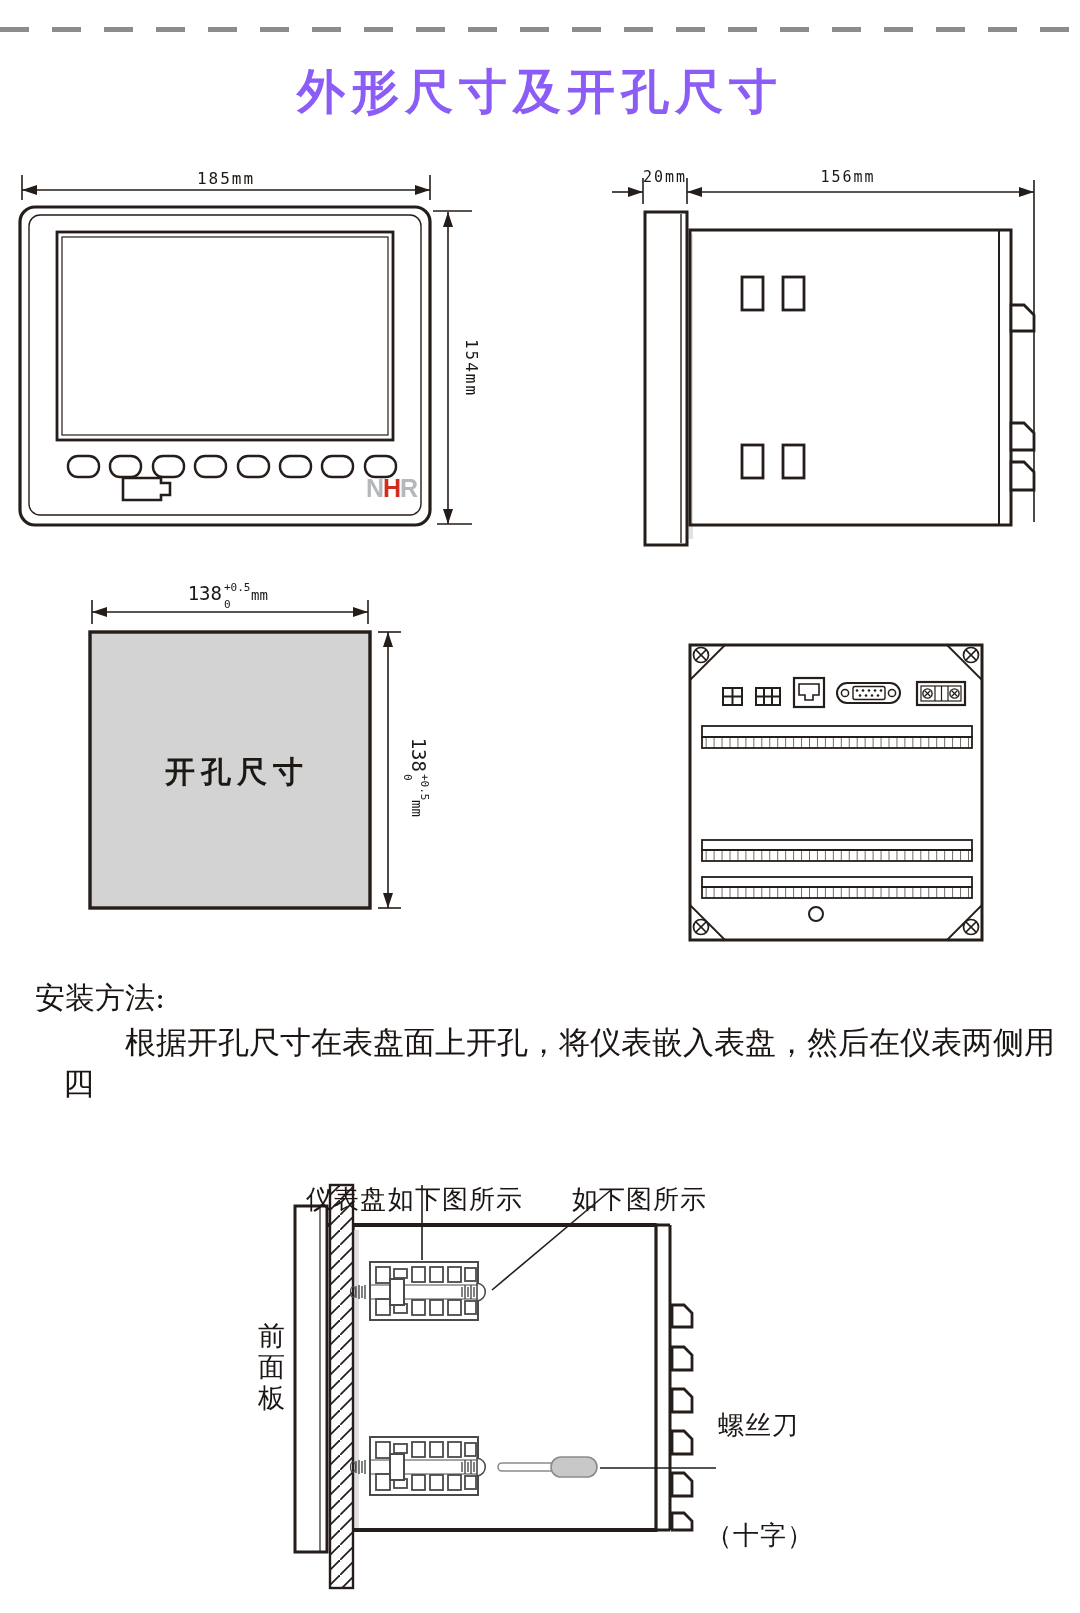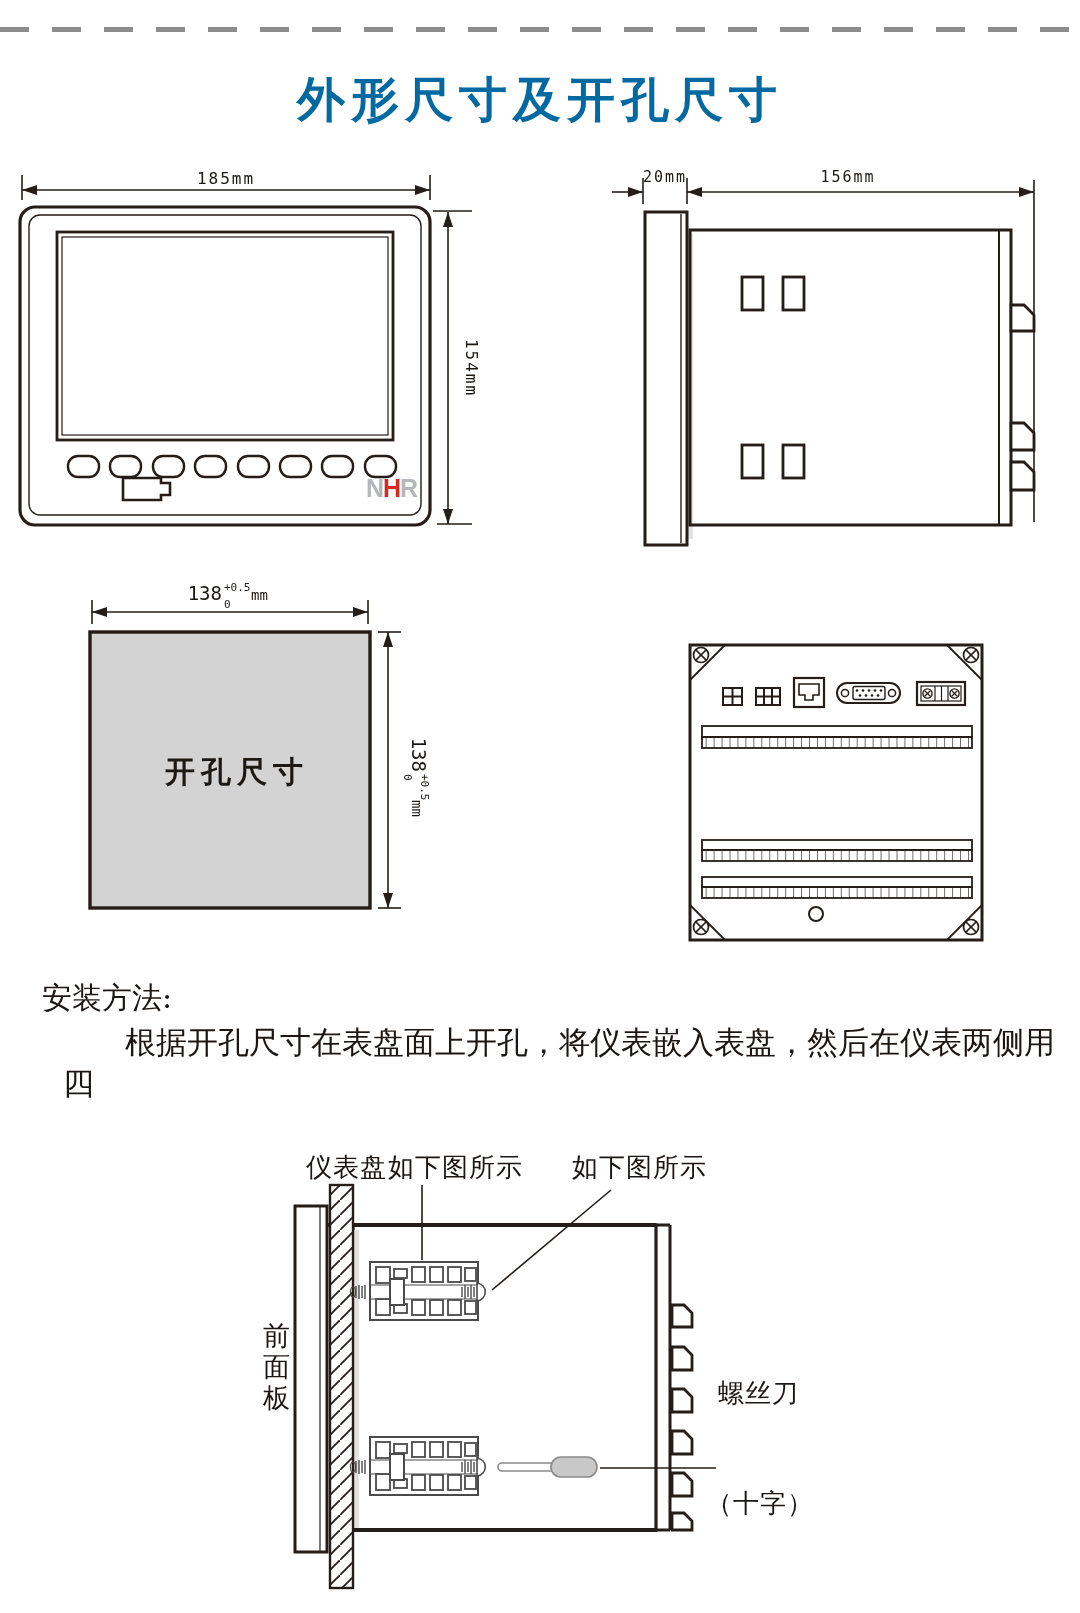--- a/index.html
+++ b/index.html
@@ -1,36 +1,36 @@
 <!DOCTYPE html>
 <html><head>
 <meta charset="utf-8">
 <style>
   html,body{margin:0;padding:0;}
   body{width:1080px;height:1613px;position:relative;background:#ffffff;overflow:hidden;
        font-family:"DejaVu Serif","Liberation Serif",serif;color:#1b1613;}
   .abs{position:absolute;}
   .dash-line{left:0;top:27px;width:1080px;height:5px;
      background:repeating-linear-gradient(90deg,#8c8c8c 0 29px,transparent 29px 52px);}
-  .page-title{left:0;top:68px;width:1080px;text-align:center;
+  .page-title{left:0;top:60px;width:1080px;text-align:center;
      font-family:"DejaVu Sans","Liberation Sans",sans-serif;
-     font-weight:bold;font-size:48px;letter-spacing:6px;color:#0369a1;}
+     font-weight:bold;font-size:48px;letter-spacing:6px;color:#8b5cf6;}
   svg{position:absolute;overflow:visible;}
   svg text{fill:#1c1814;}
   .dim{font-family:"DejaVu Sans Mono","Liberation Mono",monospace;font-size:15px;letter-spacing:2px;}
   .dimbig{font-family:"DejaVu Sans Mono","Liberation Mono",monospace;font-size:16px;letter-spacing:2px;}
   .tolv{font-family:"DejaVu Sans Mono","Liberation Mono",monospace;font-size:19px;}
   .tols{font-family:"DejaVu Sans Mono","Liberation Mono",monospace;font-size:11px;}
   .tolu{font-family:"DejaVu Sans Mono","Liberation Mono",monospace;font-size:14px;}
   .cn-big{font-size:30px;font-weight:bold;letter-spacing:6px;font-family:"DejaVu Serif","Liberation Serif",serif;}
-  .heading{left:35px;top:978px;font-size:30px;margin-left:7px;}
+  .heading{left:35px;top:978px;font-size:30px;}
   .para{left:35px;top:1022px;width:1012px;font-size:31px;line-height:41px;margin-left:28px;}
   .para .indent{text-indent:2em;}
-  .ilabel{font-size:26px;letter-spacing:1px;}
-  .vlabel{width:32px;word-break:break-all;line-height:31px;text-align:right;font-size:27px;}
+  .ilabel{font-size:26px;letter-spacing:1px;margin-top:32px;}
+  .vlabel{width:32px;word-break:break-all;line-height:31px;text-align:left;font-size:27px;}
   .logoN,.logoR{fill:#b4b7bb;}
   .logoH{fill:#d22b1f;}
 </style>
 </head>
 <body>
 
 <div class="abs dash-line"></div>
 <div class="abs page-title">外形尺寸及开孔尺寸</div>
 
 <svg style="left:10px;top:150px" width="480" height="390" viewBox="0 0 480 390">

